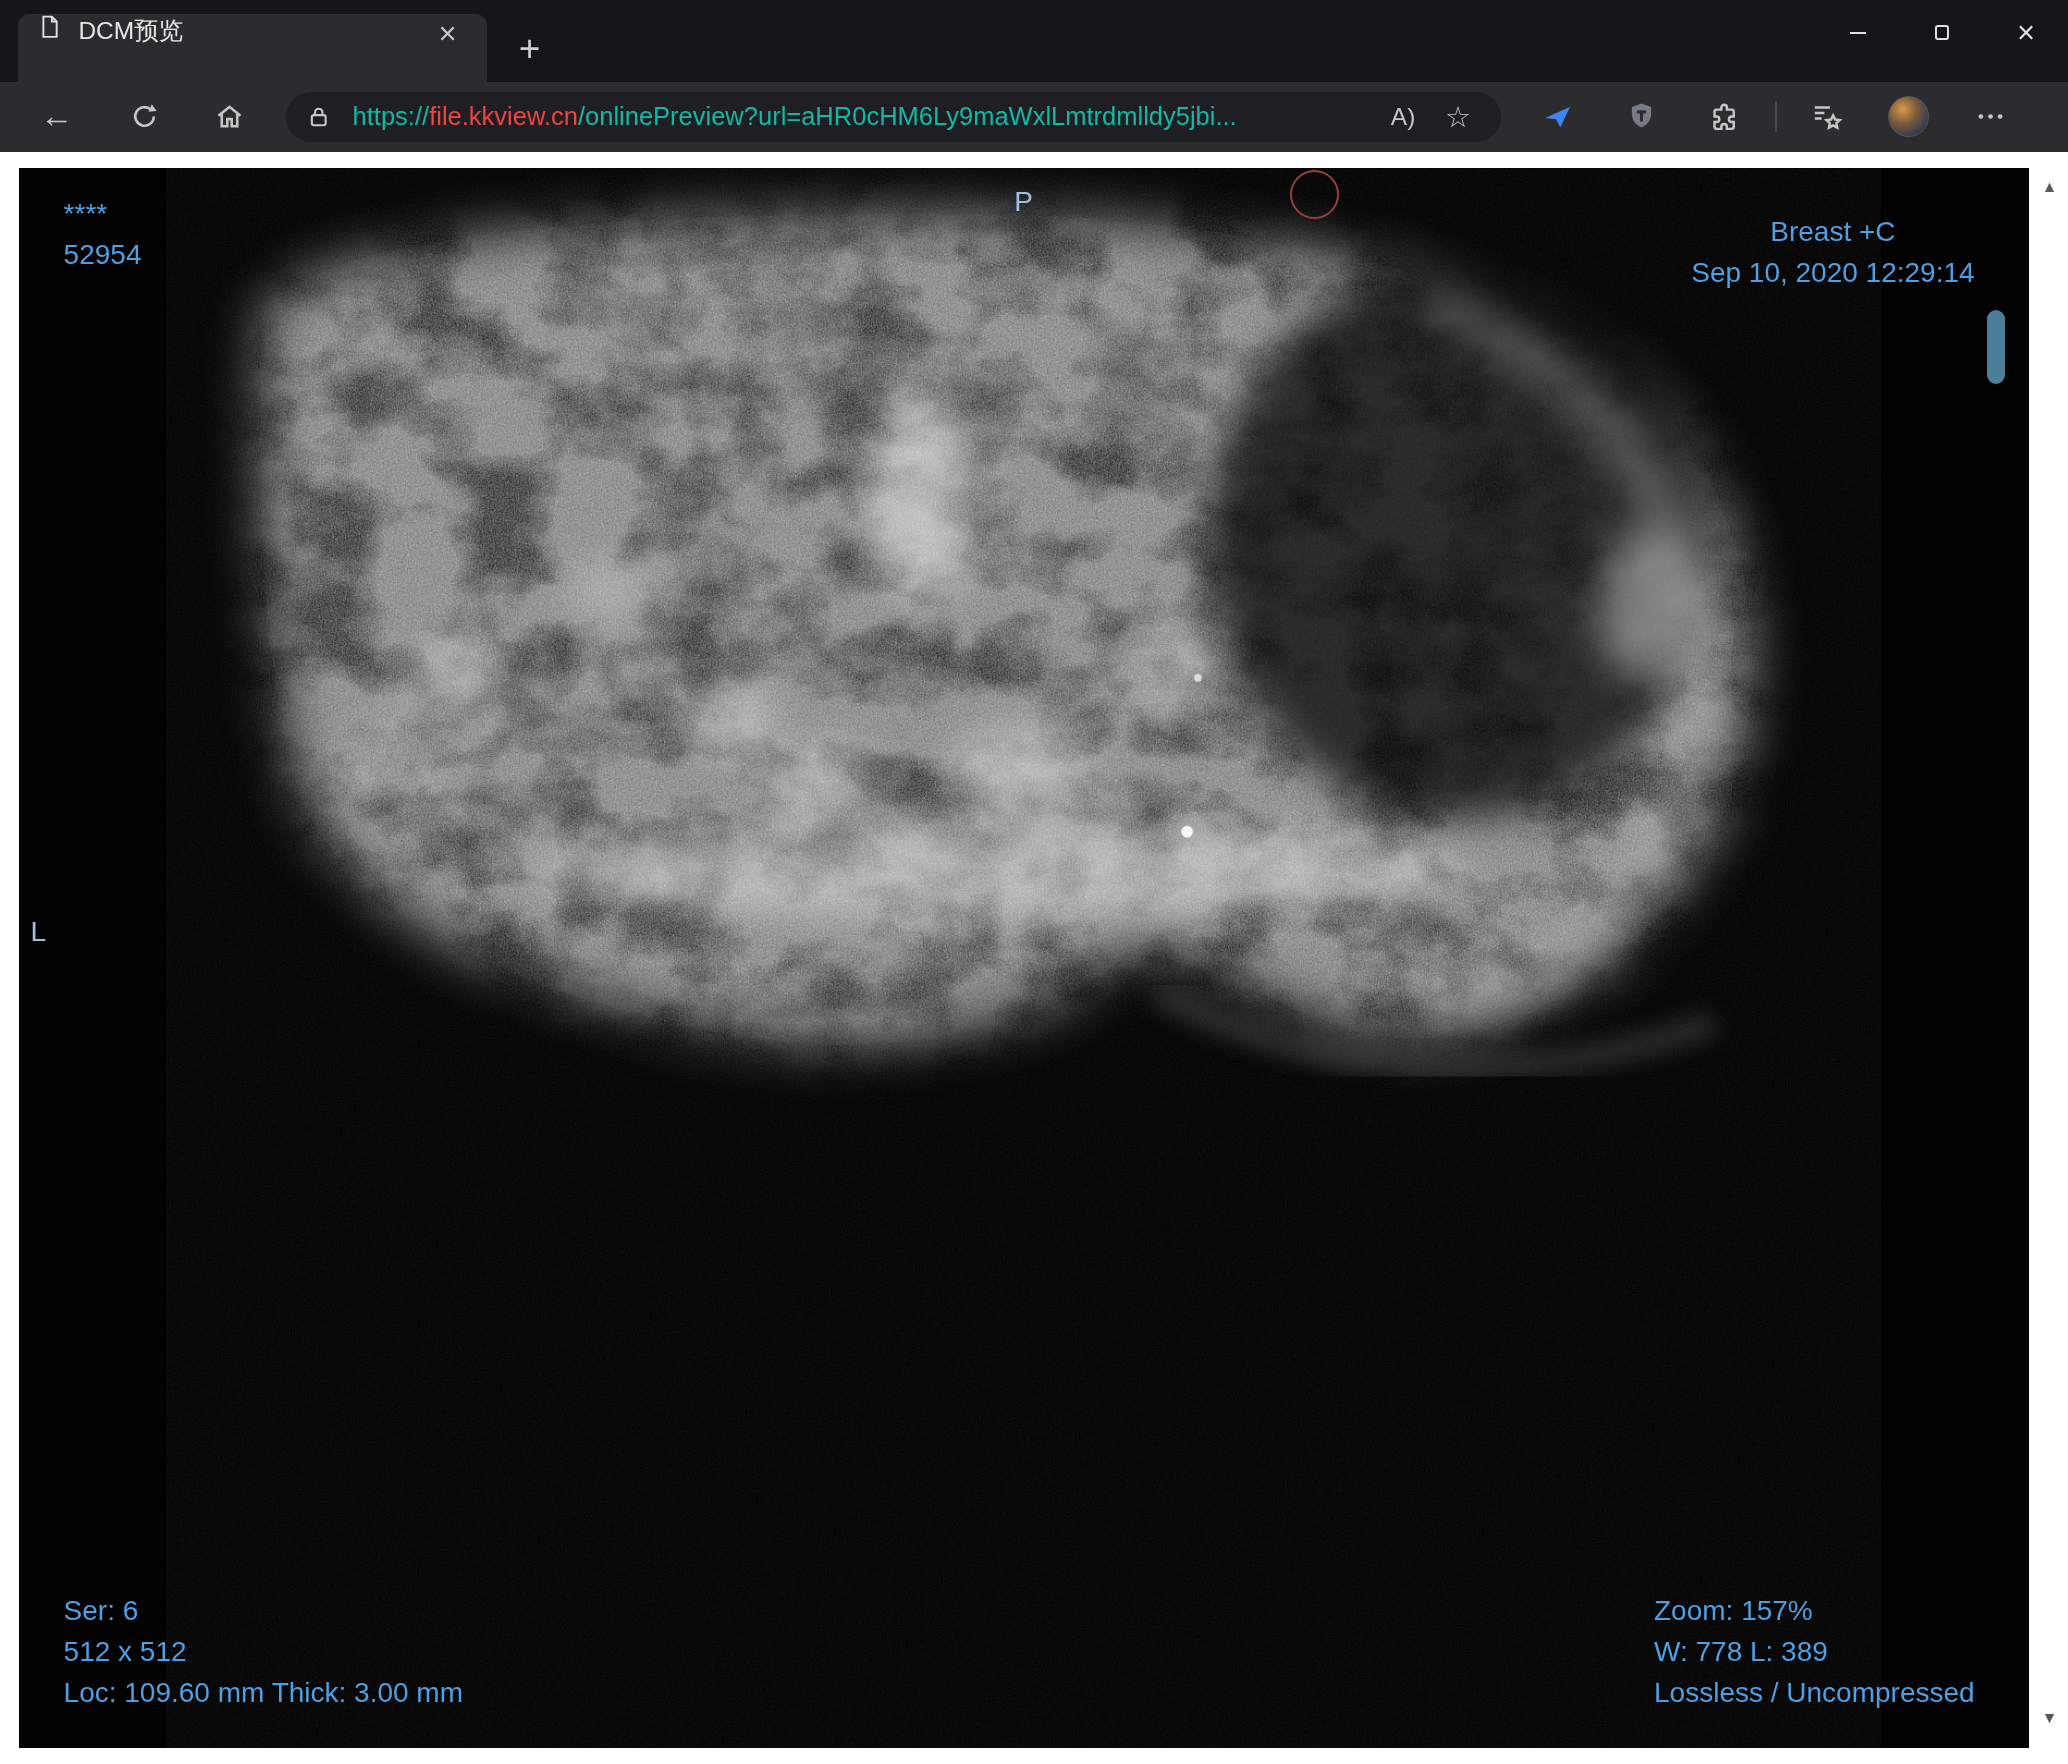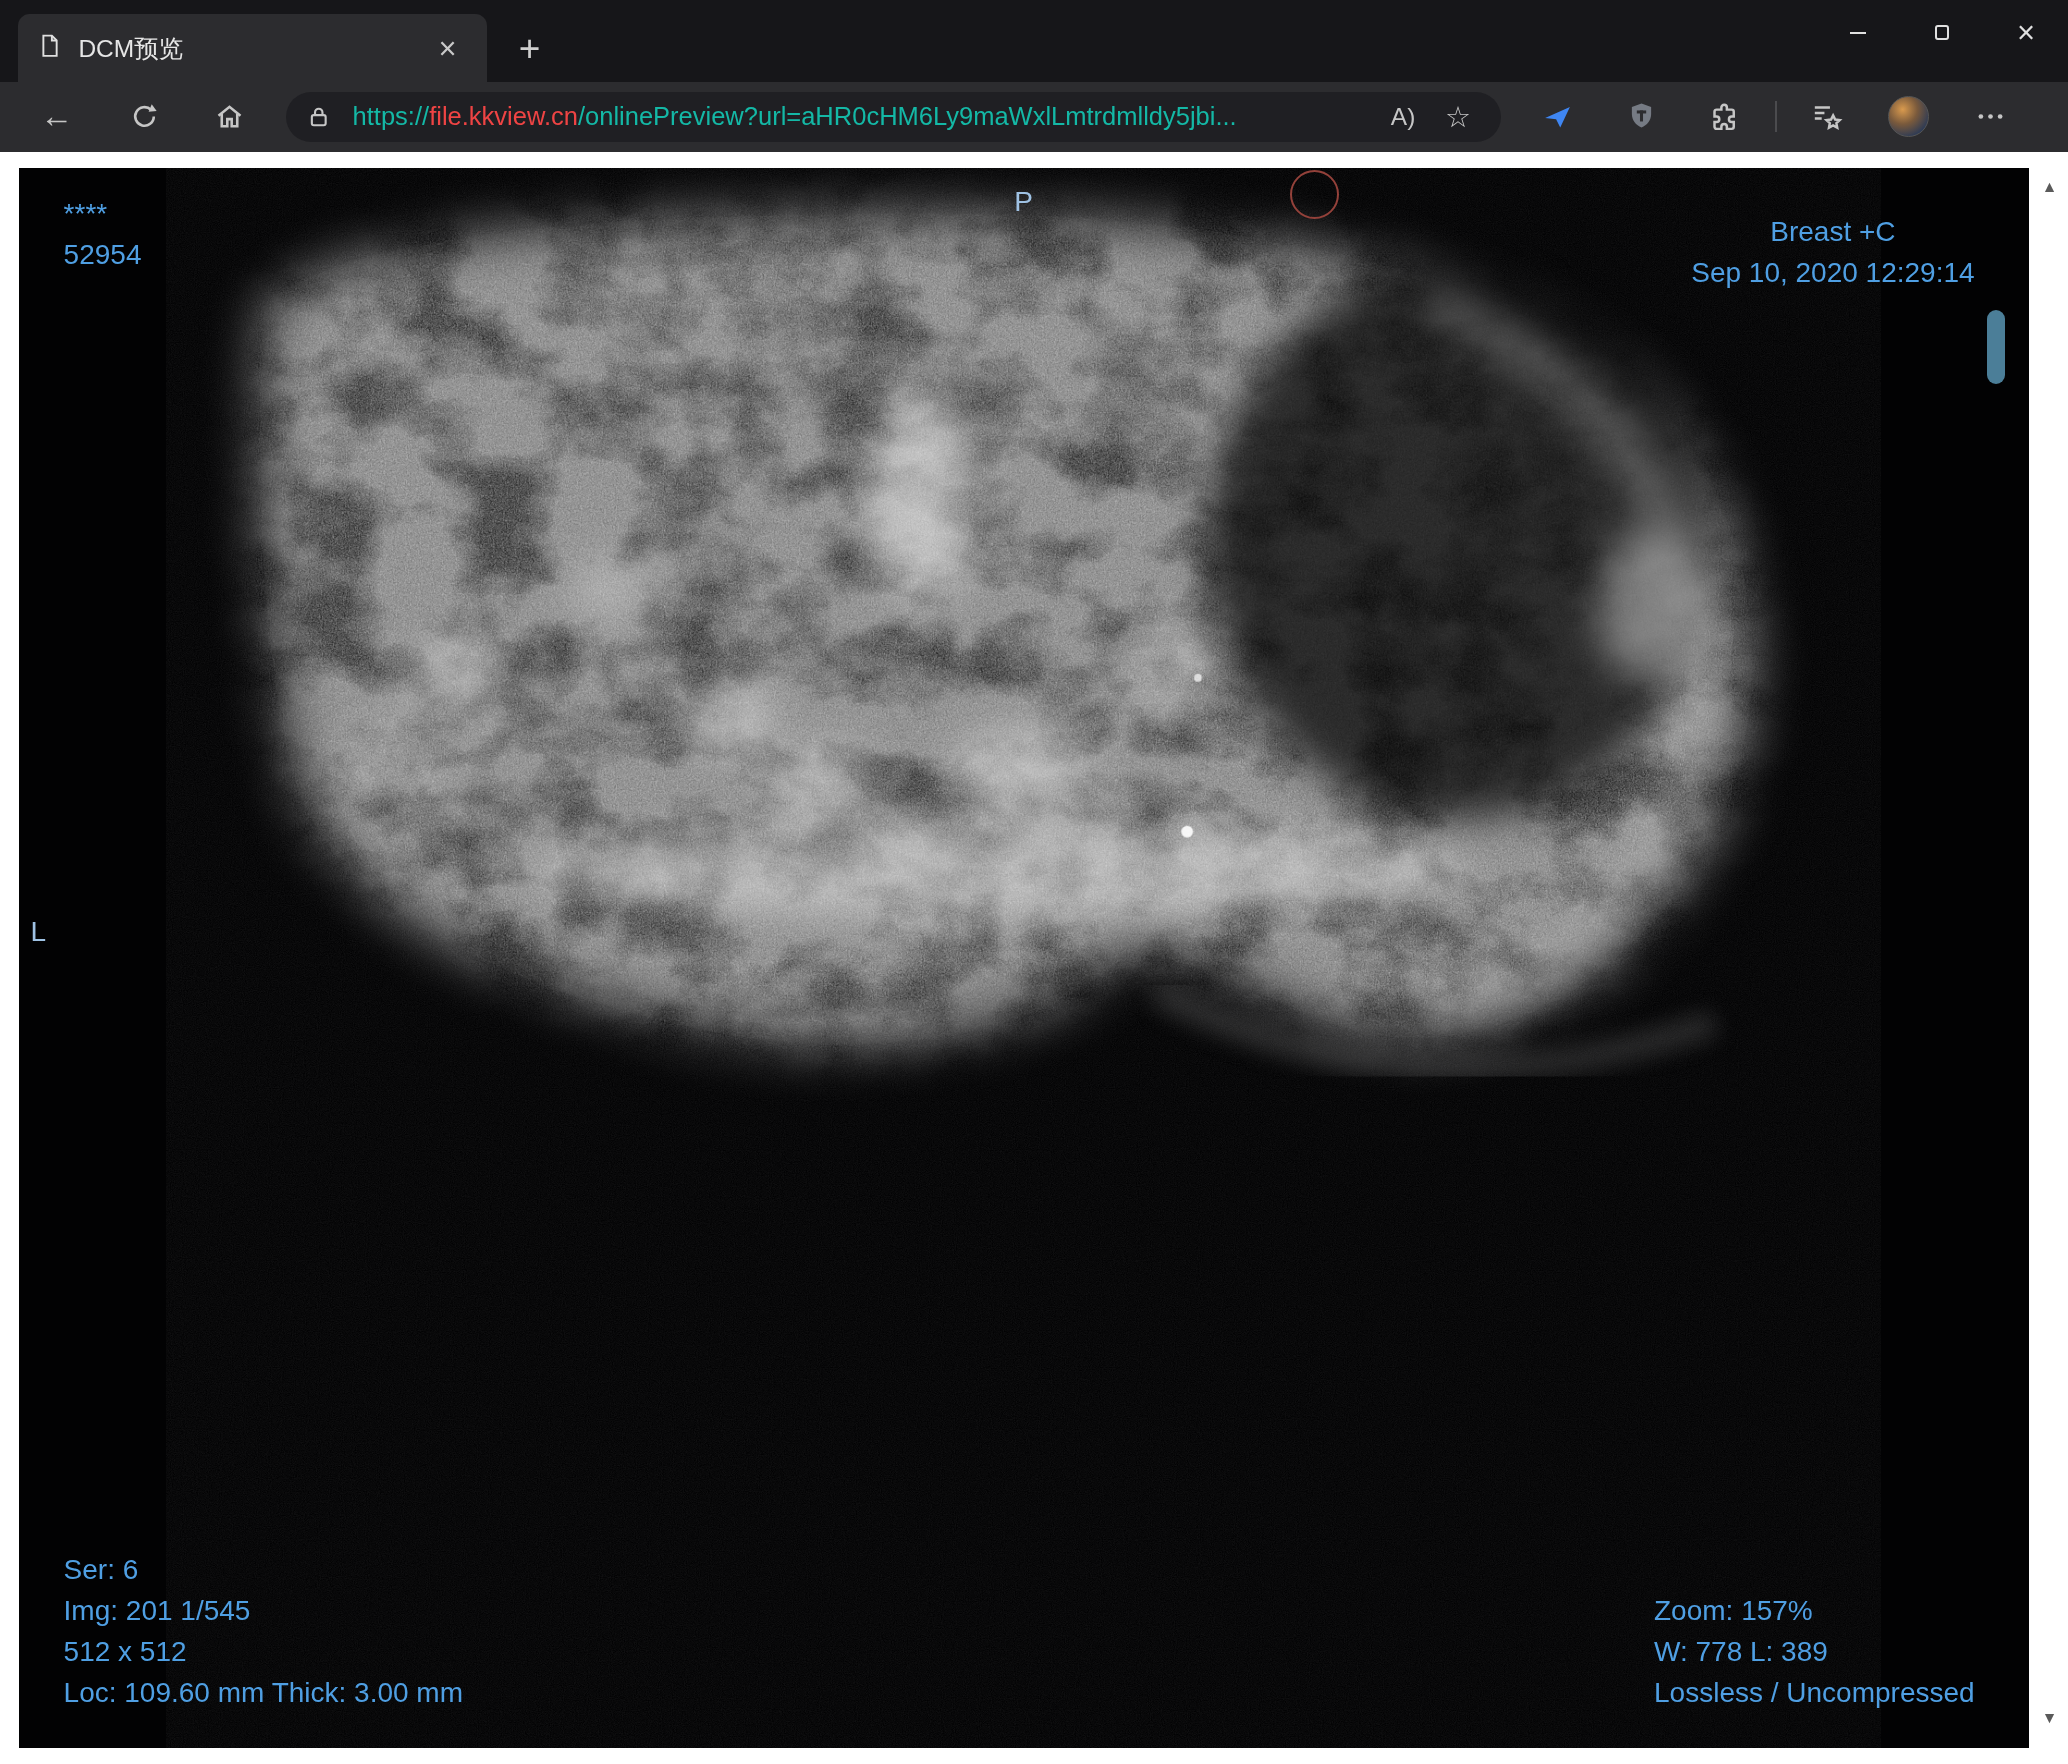--- a/index.html
+++ b/index.html
@@ -3,21 +3,21 @@
 <meta charset="utf-8">
 <style>
   *{margin:0;padding:0;box-sizing:border-box}
   html,body{width:2068px;height:1764px;overflow:hidden;background:#161619;
     font-family:"Liberation Sans",sans-serif;}
   .window{position:absolute;inset:0;width:2068px;height:1764px;}
 
   
   .tabstrip{position:absolute;left:0;top:0;width:2068px;height:82px;background:#161619;}
   .tab{position:absolute;left:17.6px;top:13.7px;width:469px;height:69px;background:#2c2c2f;
-    border-radius:11.8px 11.8px 0 0;display:flex;align-items:center;padding:0 19.6px;gap:15.7px;}
+    border-radius:11.8px 11.8px 0 0;display:flex;align-items:flex-start;padding:0 19.6px;gap:15.7px;}
   .tab-title{color:#e6e6e6;font-size:24.5px;flex:1;white-space:nowrap;overflow:hidden;}
   .tab-close{color:#c9c9c9;font-size:31px;line-height:31px;width:39px;height:39px;
     display:flex;align-items:center;justify-content:center;border-radius:50%;}
   .newtab{position:absolute;left:506px;top:25.5px;width:47px;height:47px;color:#cfcfcf;
     font-size:37px;display:flex;align-items:center;justify-content:center;border-radius:7.8px;}
   .wincontrols{position:absolute;right:0;top:0;display:flex;}
   .winbtn{width:84px;height:65px;display:flex;align-items:center;justify-content:center;color:#e0e0e0;font-size:31px;}
   .minbar{display:block;width:16.7px;height:2px;background:#e0e0e0;}
   .maxbox{display:block;width:14.7px;height:14.7px;border:2px solid #e0e0e0;border-radius:2.9px;}
 
@@ -218,21 +218,20 @@
         <div>52954</div>
       </div>
       <div class="ov ov-p">P</div>
       <div class="ov ov-tr">
         <div>Breast +C</div>
         <div>Sep 10, 2020 12:29:14</div>
       </div>
       <div class="ov ov-l">L</div>
       <div class="ov ov-bl">
         <div>Ser: 6</div>
-        <div>Img: 201 1/545</div>
         <div>512 x 512</div>
         <div>Loc: 109.60 mm Thick: 3.00 mm</div>
       </div>
       <div class="ov ov-br">
         <div>Zoom: 157%</div>
         <div>W: 778 L: 389</div>
         <div>Lossless / Uncompressed</div>
       </div>
 
       <div class="annotation-circle"></div>

